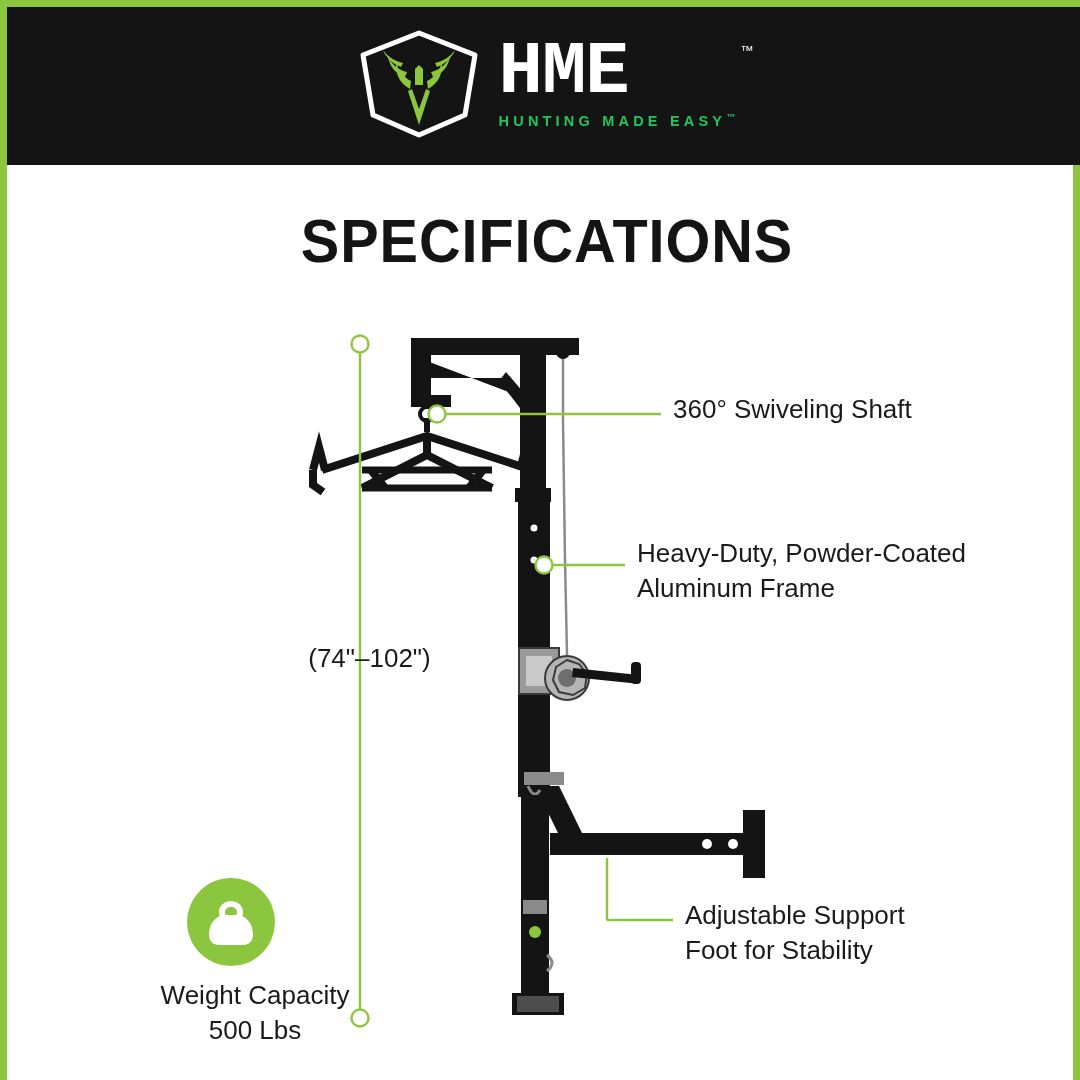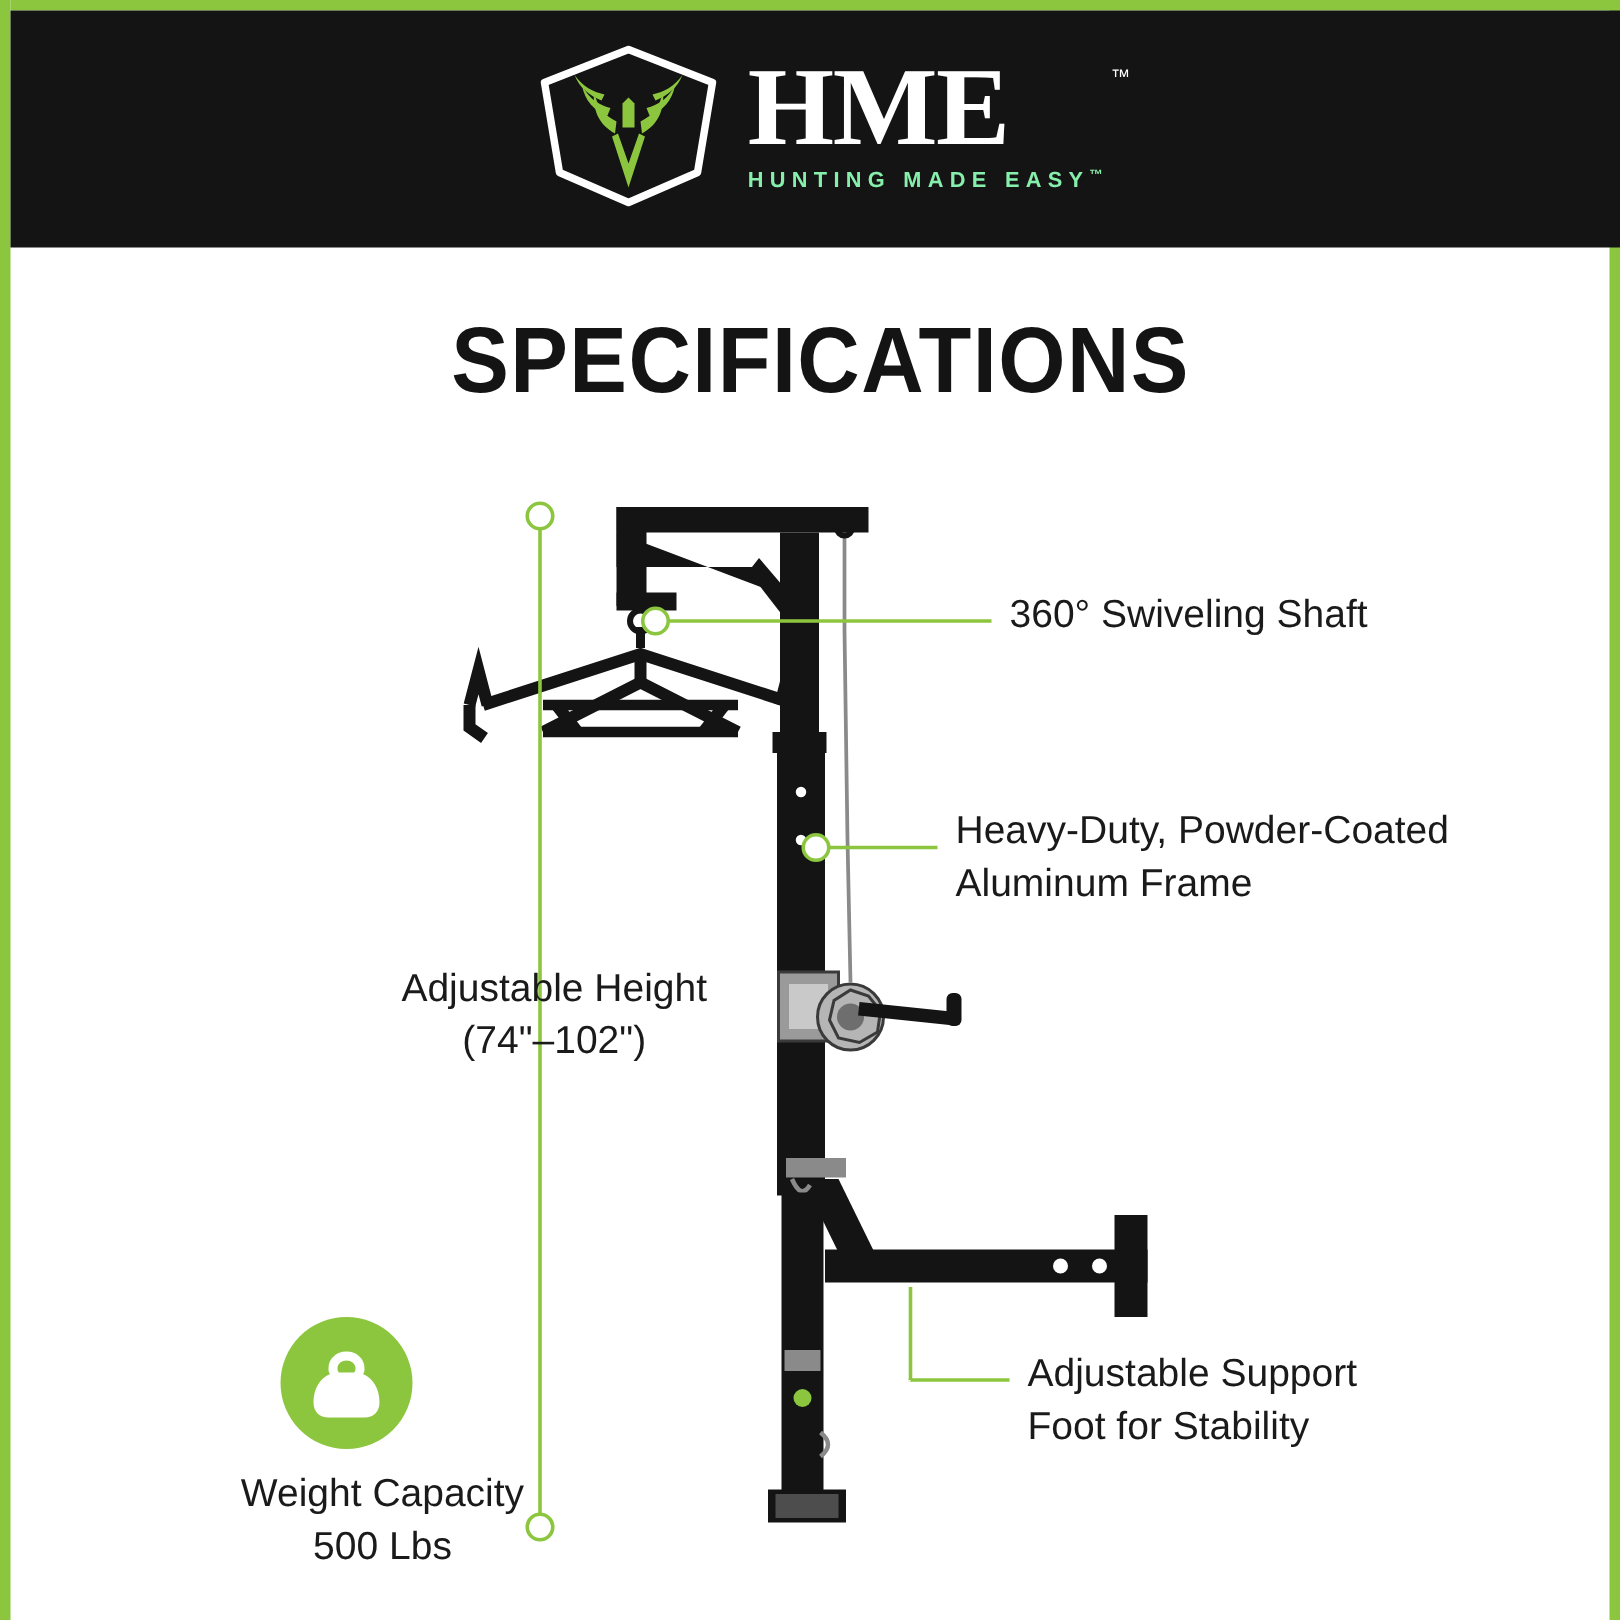--- a/index.html
+++ b/index.html
@@ -53,35 +53,35 @@
   }
   .logo-text {
     position: relative;
     color: #ffffff;
   }
   .logo-word {
     font-size: 74px;
     font-weight: bold;
     letter-spacing: -1px;
     line-height: 0.9;
-    font-family: Liberation Serif, serif;
+    font-family: Liberation Mono, monospace;
     color: #ffffff;
   }
   .logo-tm {
     position: absolute;
     right: -14px;
     top: 4px;
     font-size: 13px;
     color: #ffffff;
   }
   .logo-tagline {
     margin-top: 6px;
     font-size: 14.5px;
     letter-spacing: 4.2px;
-    color: #86efac;
+    color: #22c55e;
     font-weight: bold;
     white-space: nowrap;
     text-align: center;
   }
   .logo-tagline .tm2 {
     font-size: 9px;
     vertical-align: super;
   }
 
   
@@ -269,21 +269,20 @@
     <div>Heavy-Duty, Powder-Coated</div>
     <div>Aluminum Frame</div>
   </div>
 
   <div class="label right" id="label-foot">
     <div>Adjustable Support</div>
     <div>Foot for Stability</div>
   </div>
 
   <div class="label center" id="label-height">
-    <div>Adjustable Height</div>
     <div>(74"–102")</div>
   </div>
 
   <div class="weight-icon">
     <svg width="50" height="54" viewBox="0 0 50 54">
       <path d="M25 6 c-7 0 -12 5 -12 11 c0 2 0 3 1 4 c-7 3 -11 10 -11 19 c0 6 4 10 10 10 h24 c6 0 10 -4 10 -10 c0 -9 -4 -16 -11 -19 c1 -1 1 -2 1 -4 c0 -6 -5 -11 -12 -11 z m0 6 c3 0 6 2 6 5 c0 1 0 2 -1 3 h-10 c-1 -1 -1 -2 -1 -3 c0 -3 3 -5 6 -5 z" fill="#ffffff"></path>
     </svg>
   </div>
   <div class="label center" id="label-weight">
     <div>Weight Capacity</div>

